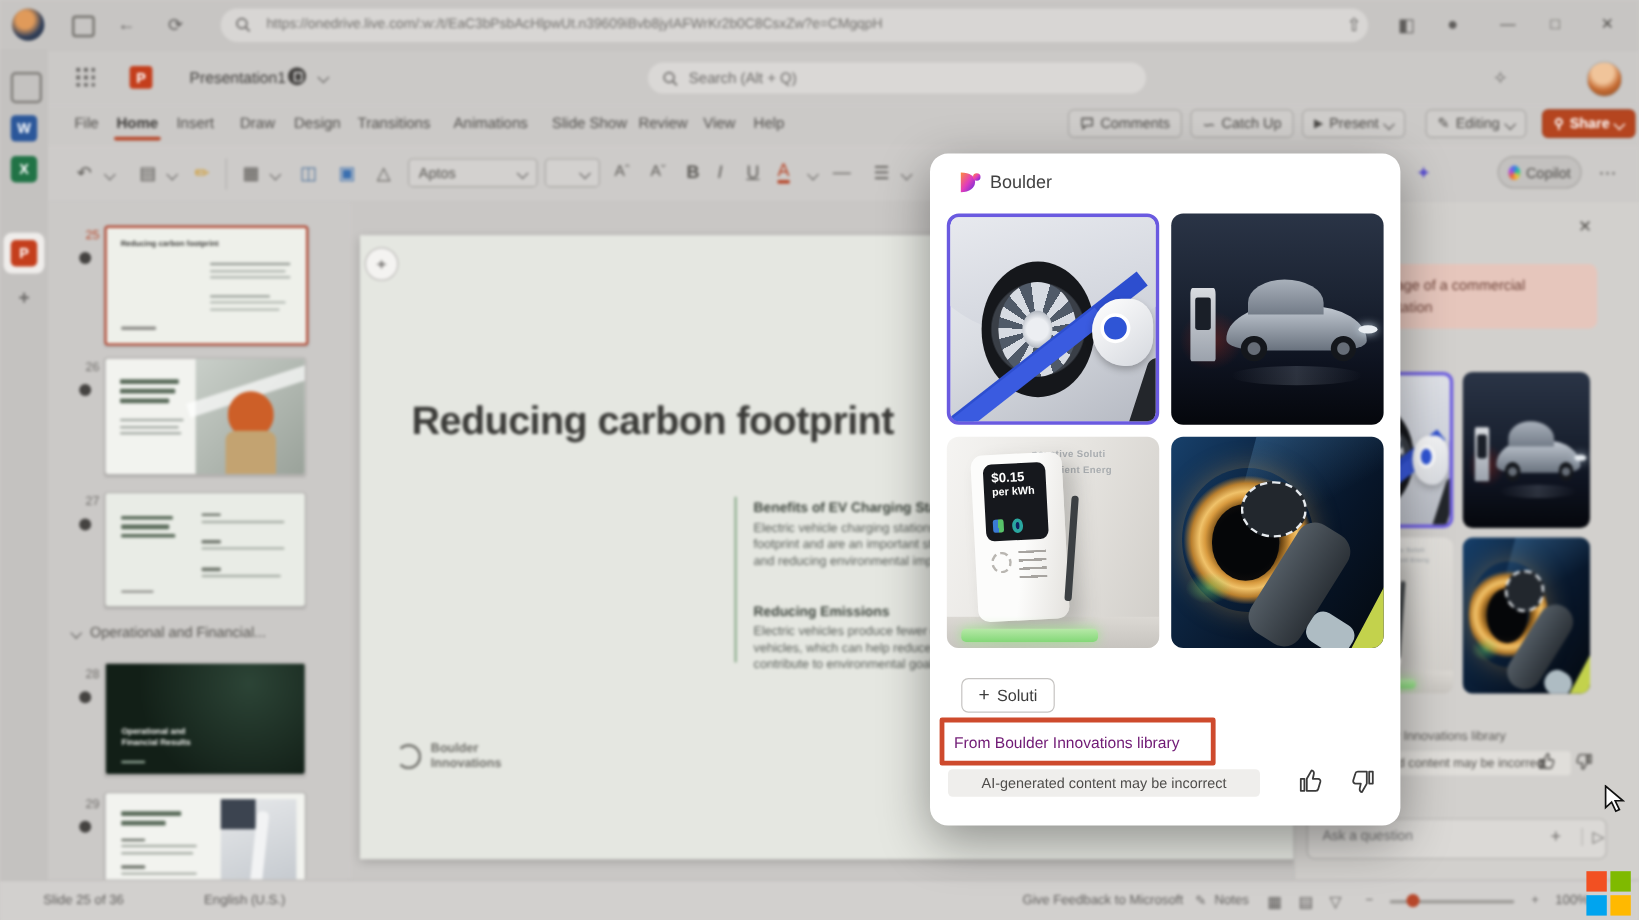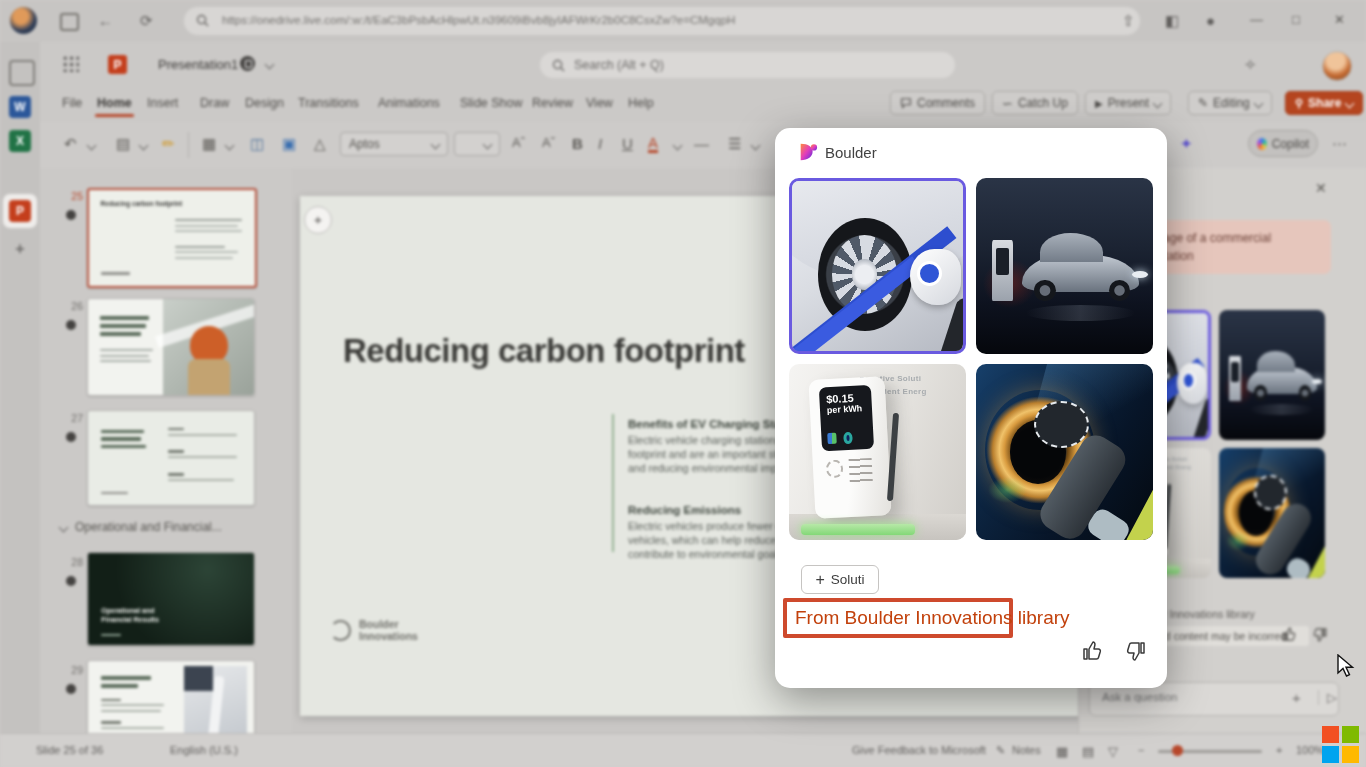--- a/index.html
+++ b/index.html
@@ -101,21 +101,21 @@
   
   .dialog{position:absolute;left:775px;top:128px;width:392px;height:560px;background:#fff;border-radius:15px;
           box-shadow:0 12px 42px rgba(0,0,0,.38);z-index:10;}
   .dlg-title{position:absolute;left:50px;top:16px;font-size:15px;color:#424242;}
   .dimg{position:absolute;width:177px;height:176px;border-radius:10px;overflow:hidden;box-sizing:border-box;background:#ccc;}
   .dimg.sel{border:3px solid #6a5ae0;}
   .insertbtn{position:absolute;left:26px;top:437px;width:78px;height:29px;border:1px solid #c6c4c2;border-radius:6px;
              background:#fff;display:flex;align-items:center;justify-content:center;gap:6px;font-size:13.5px;color:#3d3d3d;box-sizing:border-box;}
   .redbox{position:absolute;left:8px;top:470px;width:230px;height:40px;border:4px solid #ce4a2d;border-radius:2px;
           box-sizing:border-box;display:flex;align-items:center;padding:0 8px;}
-  .redbox span{font-size:19px;color:#c2410c;white-space:nowrap;}
+  .redbox span{font-size:13px;color:#701a75;white-space:nowrap;}
   .dpill{position:absolute;left:15px;top:513px;width:260px;height:23px;background:#efeeec;border-radius:4px;
          display:flex;align-items:center;justify-content:center;font-size:12px;color:#4f4d4b;}
   .dthumb{position:absolute;top:511px;width:24px;height:24px;}
   
   .aw{background:linear-gradient(150deg,#eef0f4 0%,#d9dce2 45%,#b5b9c2 100%);}
   .aw .body{position:absolute;left:-15%;top:-42%;width:145%;height:100%;background:linear-gradient(165deg,#f6f7fa,#c9cdd6);border-radius:0 0 55% 40%/0 0 65% 45%;}
   .aw .tire{position:absolute;left:15%;top:22%;width:55%;height:66%;background:radial-gradient(circle,#3a3f47 0 52%,#15171b 54% 100%);border-radius:50%;}
   .aw .rim{position:absolute;left:23.5%;top:32%;width:38%;height:46%;border-radius:50%;background:repeating-conic-gradient(#d7dbe2 0 16deg,#505a68 16deg 32deg);}
   .aw .hub{position:absolute;left:35%;top:46%;width:15%;height:18%;border-radius:50%;background:radial-gradient(circle,#eceef2 0 45%,#8a929e 100%);}
   .aw .s1,.aw .s2{position:absolute;width:160%;height:9%;background:#2d4ecf;transform:rotate(-38deg);}
@@ -536,20 +536,21 @@
 
   <div class="insertbtn">
     <span style="font-size:16px;color:#3d3d3d;">+</span>
     <span>Soluti</span>
   </div>
 
   <div class="redbox">
     <span>From Boulder Innovations library</span>
   </div>
 
+  <div class="dpill">AI-generated content may be incorrect</div>
   <svg class="dthumb" style="left:306px;" viewBox="0 0 24 24">
       <path d="M3 10h3v10H3z M8 20h7.5c1 0 1.8-.6 2-1.5l1.8-6c.3-1.2-.6-2.5-1.9-2.5H13l.9-4.2C14.2 4.5 13.3 3 12 3l-4 7z" fill="none" stroke="#3b3b3b" stroke-width="1.5" stroke-linejoin="round"></path>
     </svg>
   <svg class="dthumb" style="left:348px;transform:rotate(180deg);" viewBox="0 0 24 24">
       <path d="M3 10h3v10H3z M8 20h7.5c1 0 1.8-.6 2-1.5l1.8-6c.3-1.2-.6-2.5-1.9-2.5H13l.9-4.2C14.2 4.5 13.3 3 12 3l-4 7z" fill="none" stroke="#3b3b3b" stroke-width="1.5" stroke-linejoin="round"></path>
     </svg>
 </div>
 
 <svg class="cursor" width="22" height="24" viewBox="0 0 22 24">
   <path d="M2 1 L2 19 L7 14.5 L10.5 22 L13.5 20.6 L10 13.3 L16.5 13.3 Z" fill="#fff" stroke="#111" stroke-width="1.4"></path>

